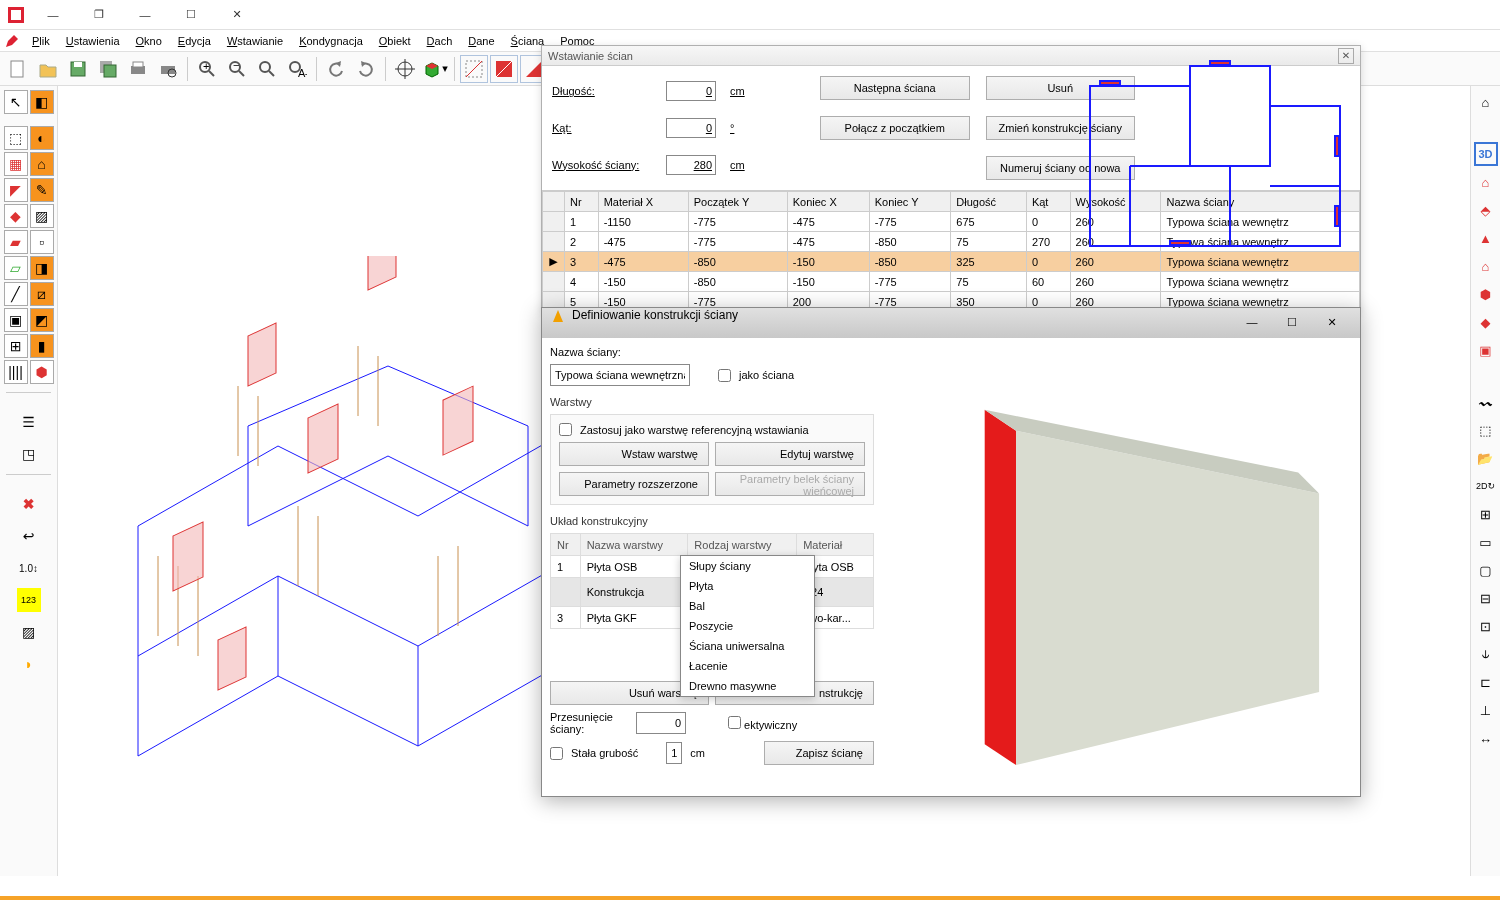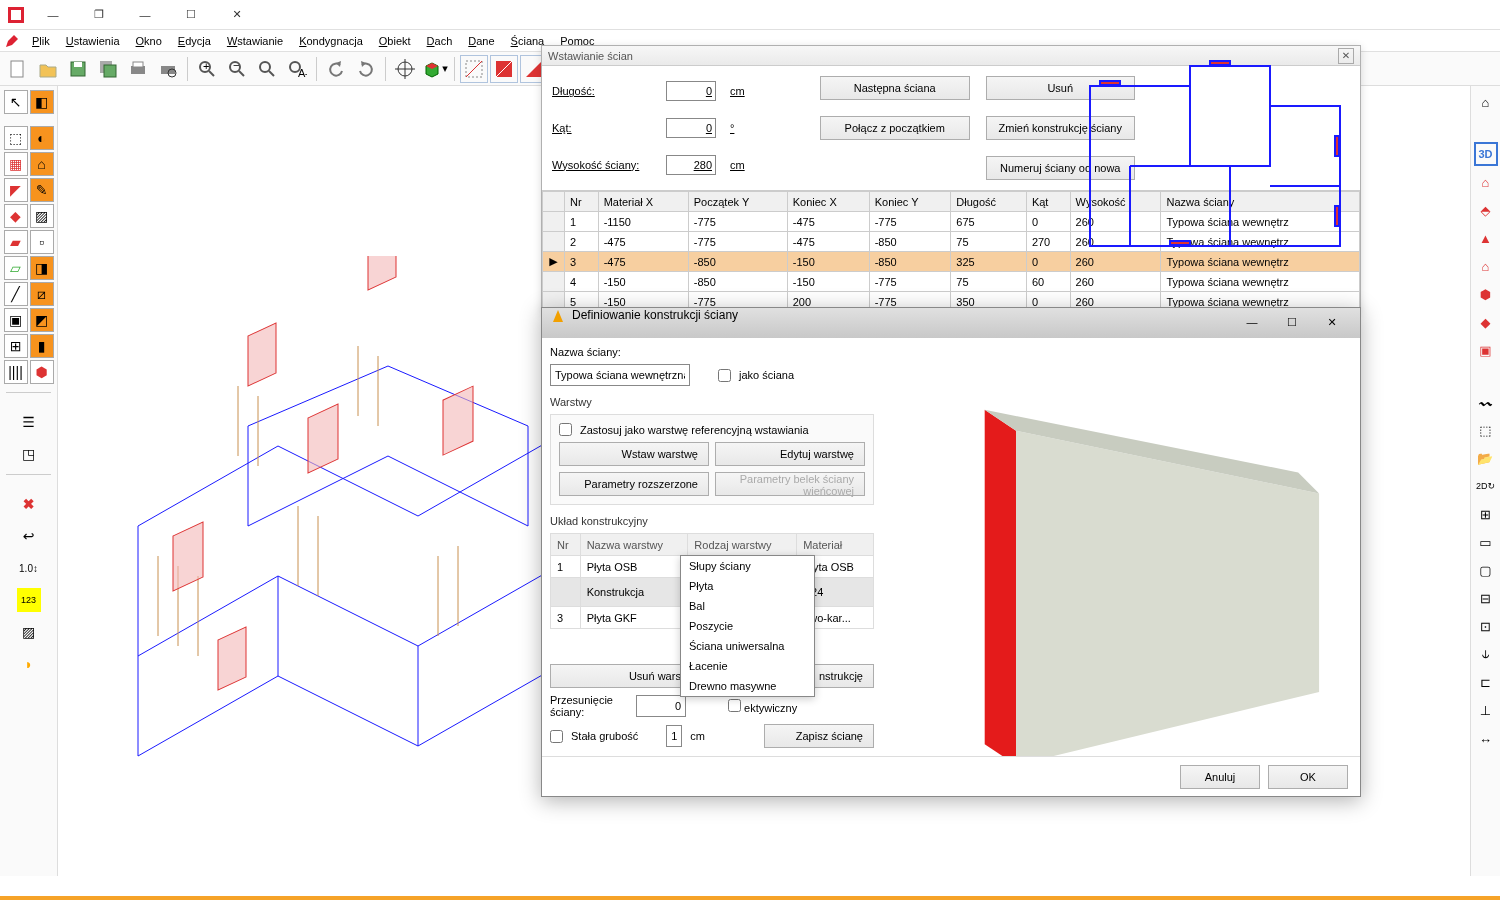--- a/index.html
+++ b/index.html
@@ -547,24 +547,20 @@
       </div>
     </div>
     <div class="right">
       <svg class="wall-preview" viewBox="0 0 400 400">
         <polygon points="60,40 60,360 90,380 90,60" fill="#e41b1b"></polygon>
         <polygon points="90,60 90,380 380,310 380,120" fill="#d9dcd0"></polygon>
         <polygon points="60,40 90,60 380,120 360,100" fill="#c8ccc0"></polygon>
       </svg>
     </div>
   </div>
-  <div class="footer">
-    <button>Anuluj</button>
-    <button>OK</button>
-  </div>
 </div>
 
 <div class="dropdown-list" id="dd-list">
     <div>Słupy ściany</div>
     <div>Płyta</div>
     <div>Bal</div>
     <div>Poszycie</div>
     <div>Ściana uniwersalna</div>
     <div>Łacenie</div>
     <div>Drewno masywne</div>

